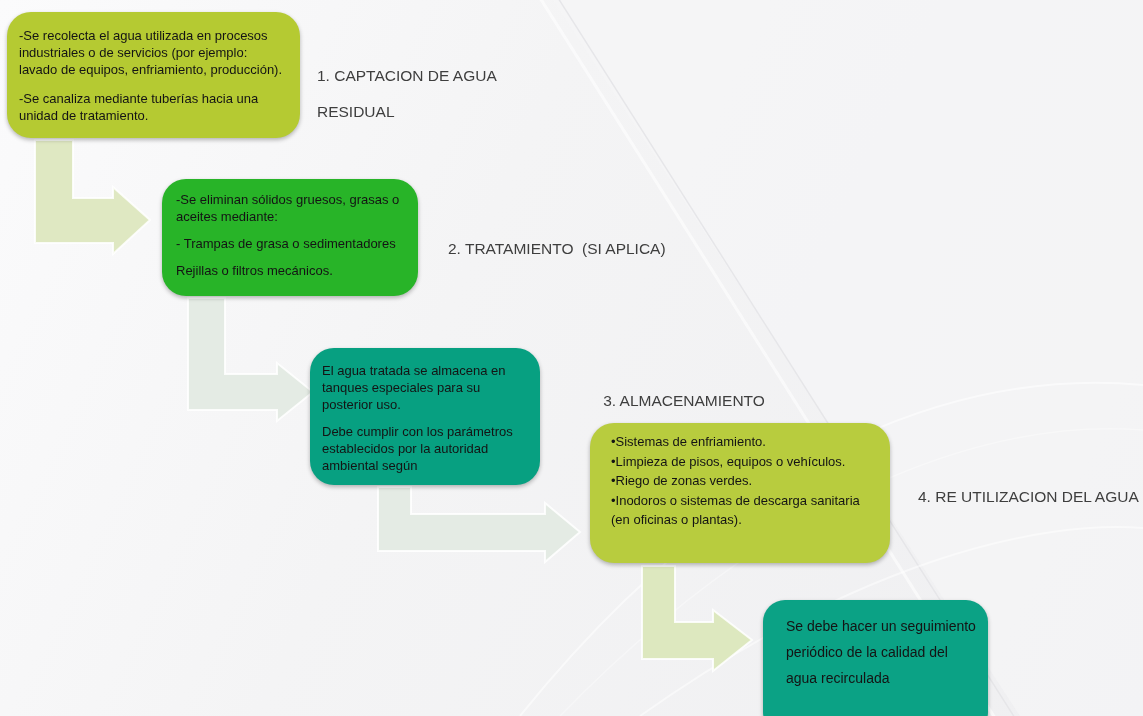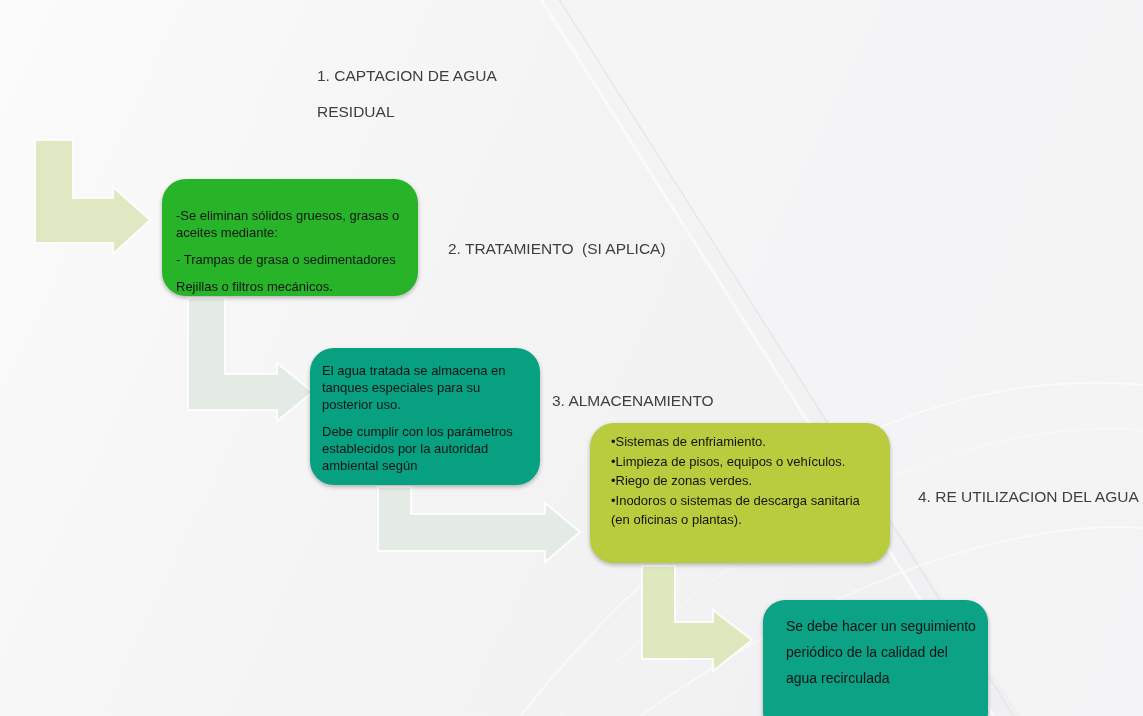--- a/index.html
+++ b/index.html
@@ -10,34 +10,34 @@
   }
   svg.bg,svg.arrows{position:absolute;left:0;top:0;width:1143px;height:716px;}
   .box{
     position:absolute;border-radius:24px;color:#141414;
     box-shadow:0 2px 4px rgba(0,0,0,0.28);
     font-size:13px;line-height:17px;
   }
   .box p{margin:0 0 12px 0;}
   .box p:last-child{margin-bottom:0;}
   .box1{left:7px;top:12px;width:293px;height:126px;padding:15px 12px 0 12px;box-sizing:border-box;}
-  .box2{left:162px;top:179px;width:256px;height:117px;padding:28px 14px 0 14px;box-sizing:border-box;}
+  .box2{left:162px;top:179px;width:256px;height:117px;padding:12px 14px 0 14px;box-sizing:border-box;}
   .box2 p{margin-bottom:10px;}
   .box3{left:310px;top:348px;width:230px;height:137px;padding:14px 12px 0 12px;box-sizing:border-box;}
   .box3 p{margin-bottom:10px;}
   .box4{left:590px;top:423px;width:300px;height:140px;padding:9px 14px 0 14px;box-sizing:border-box;line-height:19.5px;}
   .box4 p{margin:0;}
   .box5{left:763px;top:600px;width:225px;height:134px;padding:13px 12px 0 23px;box-sizing:border-box;font-size:14px;line-height:26px;border-radius:22px;}
   .label{
     position:absolute;font-size:15.5px;line-height:36px;color:#3e3e3e;
     white-space:pre-wrap;
   }
   .label1{left:317px;top:58px;width:205px;}
   .label2{left:448px;top:231px;width:270px;}
-  .label3{left:552px;top:383px;width:230px;}
+  .label3{left:569px;top:383px;width:230px;text-align:center;}
   .label4{left:918px;top:479px;width:240px;}
   .label5{left:1008px;top:645px;width:130px;text-align:center;}
 </style>
 </head>
 <body>
 
 <div class="canvas">
 
   <svg class="bg" viewBox="0 0 1143 716" aria-hidden="true">
     <polygon points="553,0 1143,0 1143,716 1020,716" fill="#f5f5f7" opacity="0.7"></polygon>
@@ -48,20 +48,24 @@
     <path d="M 640 716 C 860 560 1040 520 1143 528" fill="none" stroke="#ffffff" stroke-width="2" opacity="0.5"></path>
   </svg>
 
   <svg class="arrows" viewBox="0 0 1143 716" aria-hidden="true">
     <polygon points="35,140 73,140 73,198 113,198 113,187 150,220 113,254 113,243 35,243" stroke="rgba(255,255,255,0.85)" stroke-width="2" fill="#dfe8c2"></polygon>
     <polygon points="188,298 225,298 225,374 277,374 277,363 313,392 277,421 277,410 188,410" stroke="rgba(255,255,255,0.85)" stroke-width="2" fill="#e4ebe4"></polygon>
     <polygon points="378,487 411,487 411,514 545,514 545,503 580,532 545,562 545,551 378,551" stroke="rgba(255,255,255,0.85)" stroke-width="2" fill="#e4ebe4"></polygon>
     <polygon points="642,566 675,566 675,622 713,622 713,610 752,640 713,671 713,659 642,659" stroke="rgba(255,255,255,0.85)" stroke-width="2" fill="#dde8bf"></polygon>
   </svg>
 
+  <div class="box box1" style="background: rgb(181, 202, 50);">
+    <p>-Se recolecta el agua utilizada en procesos industriales o de servicios (por ejemplo: lavado de equipos, enfriamiento, producción).</p>
+    <p>-Se canaliza mediante tuberías hacia una unidad de tratamiento.</p>
+  </div>
   <div class="label label1">1. CAPTACION DE AGUA RESIDUAL</div>
 
   <div class="box box2" style="background: rgb(40, 180, 40);">
     <p>-Se eliminan sólidos gruesos, grasas o aceites mediante:</p>
     <p>- Trampas de grasa o sedimentadores</p>
     <p>Rejillas o filtros mecánicos.</p>
   </div>
   <div class="label label2">2. TRATAMIENTO  (SI APLICA)</div>
 
   <div class="box box3" style="background: rgb(7, 160, 129);">

